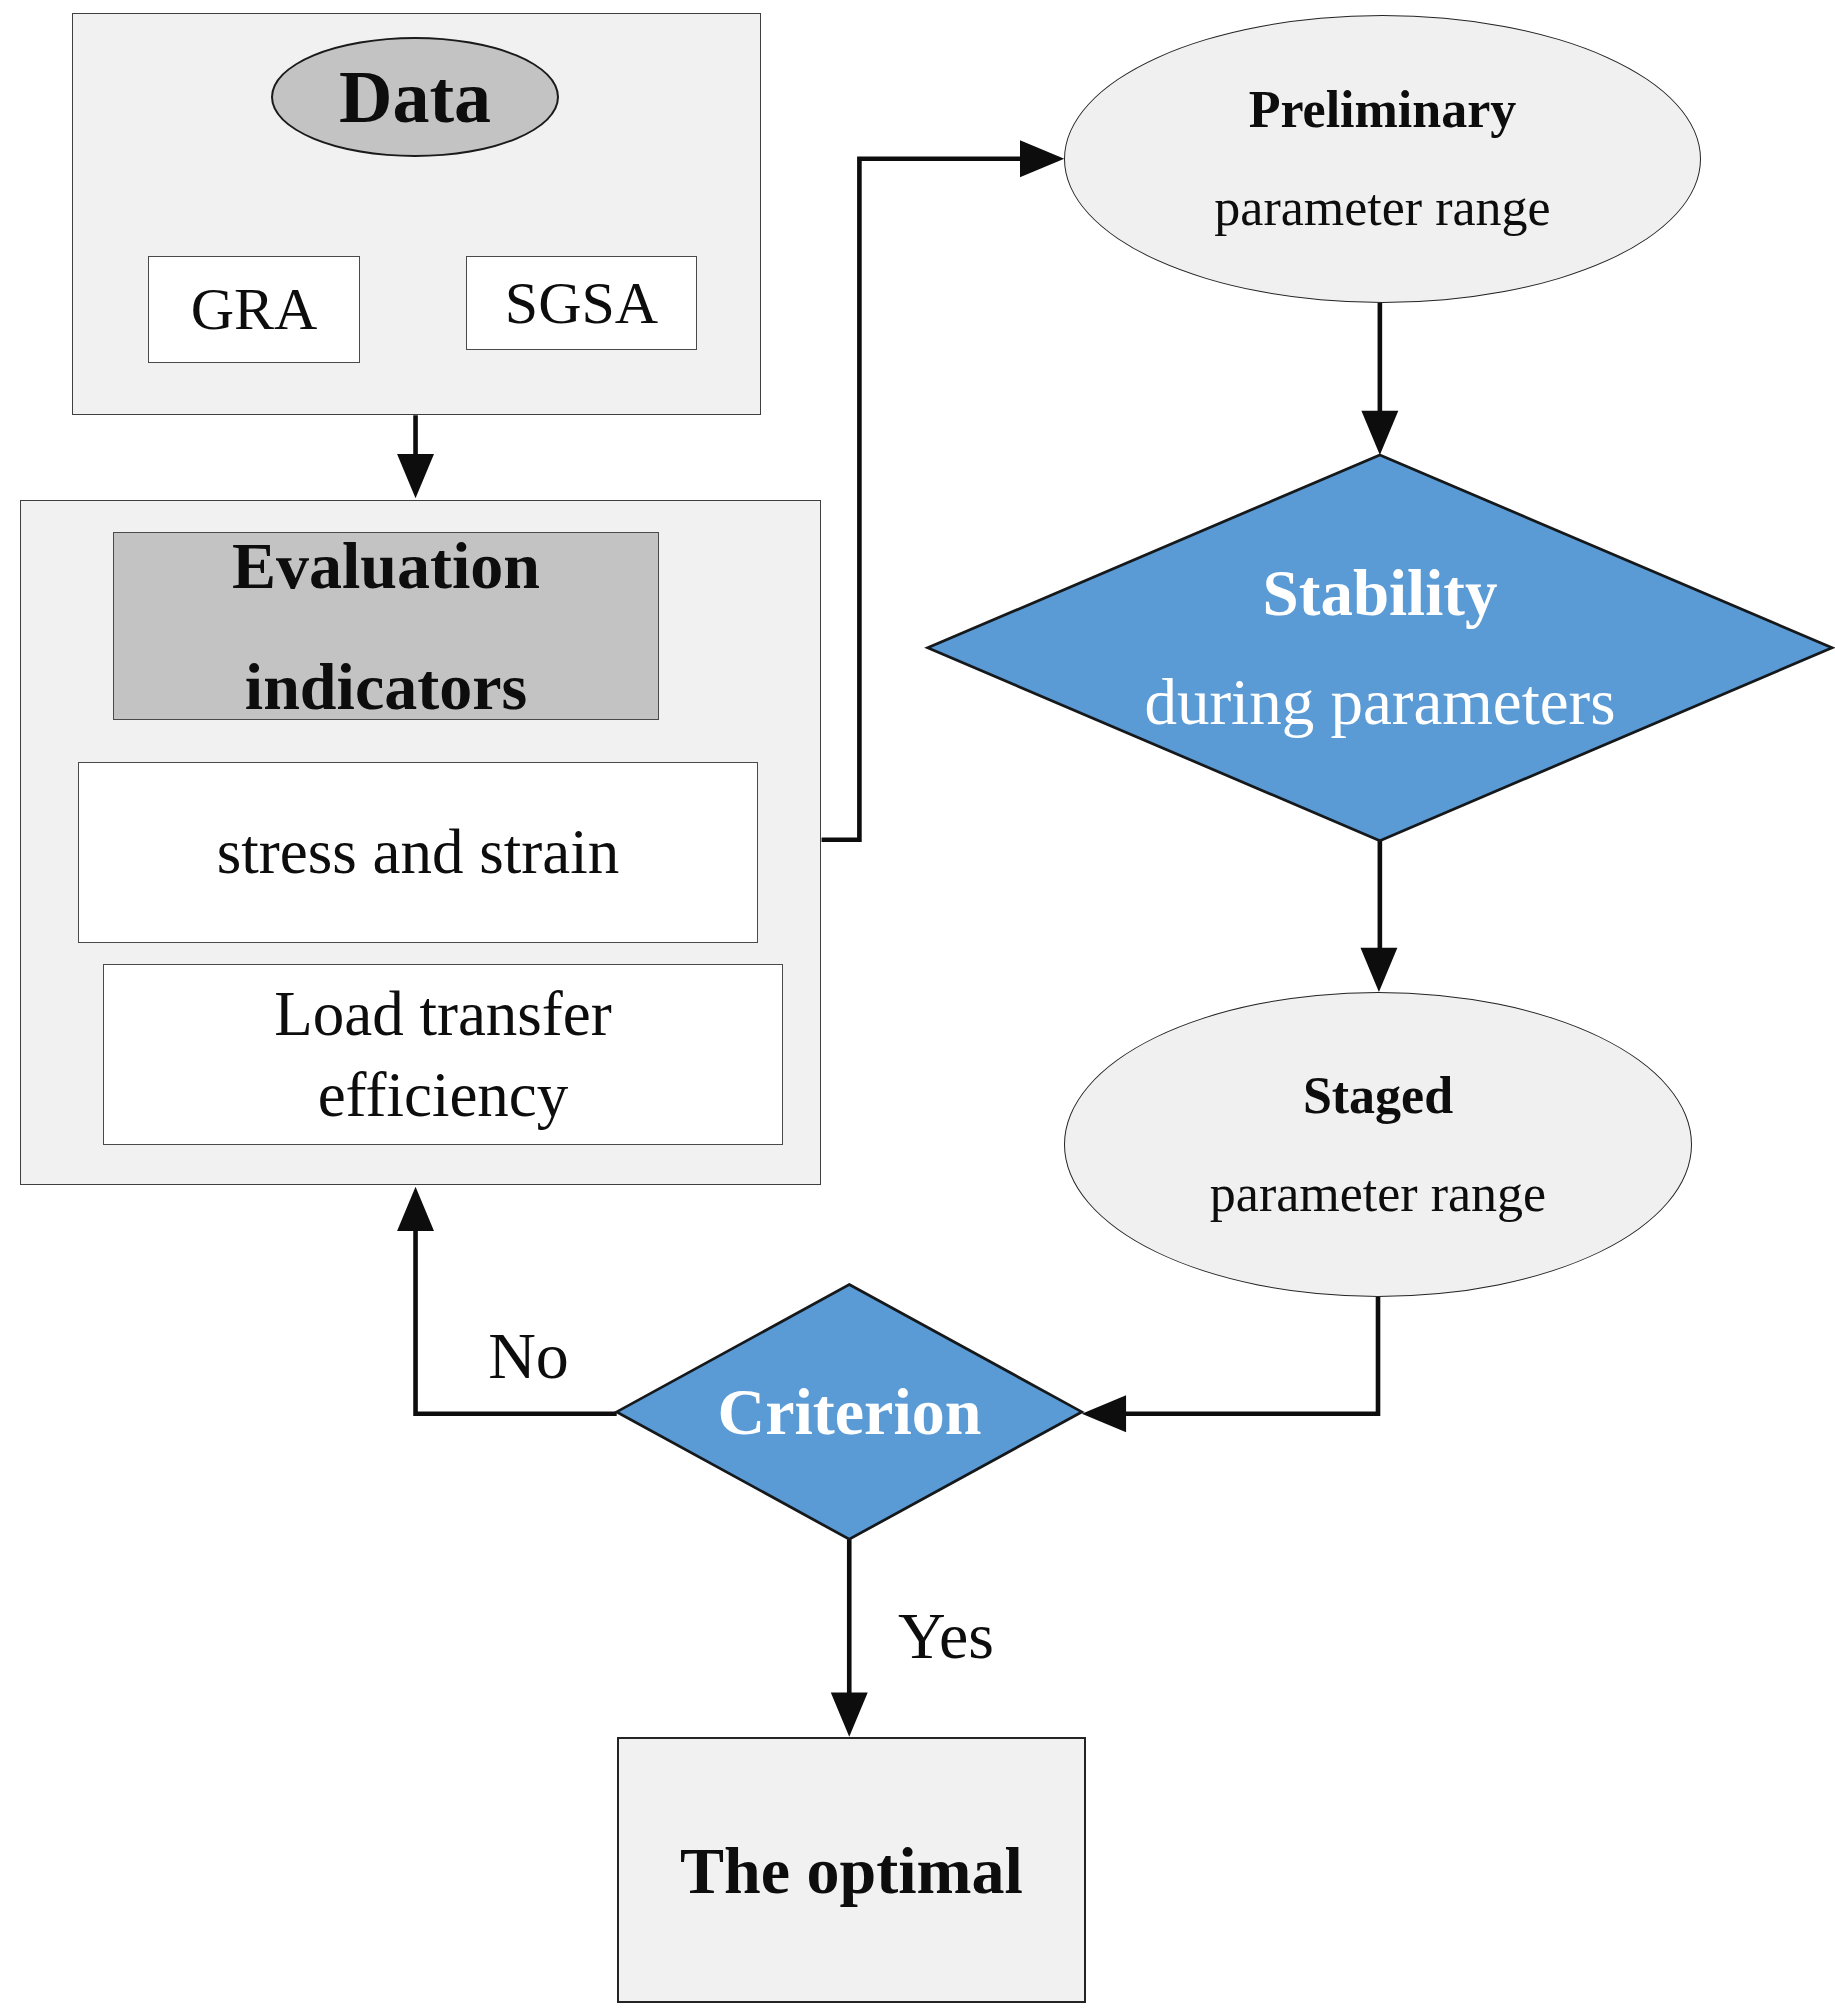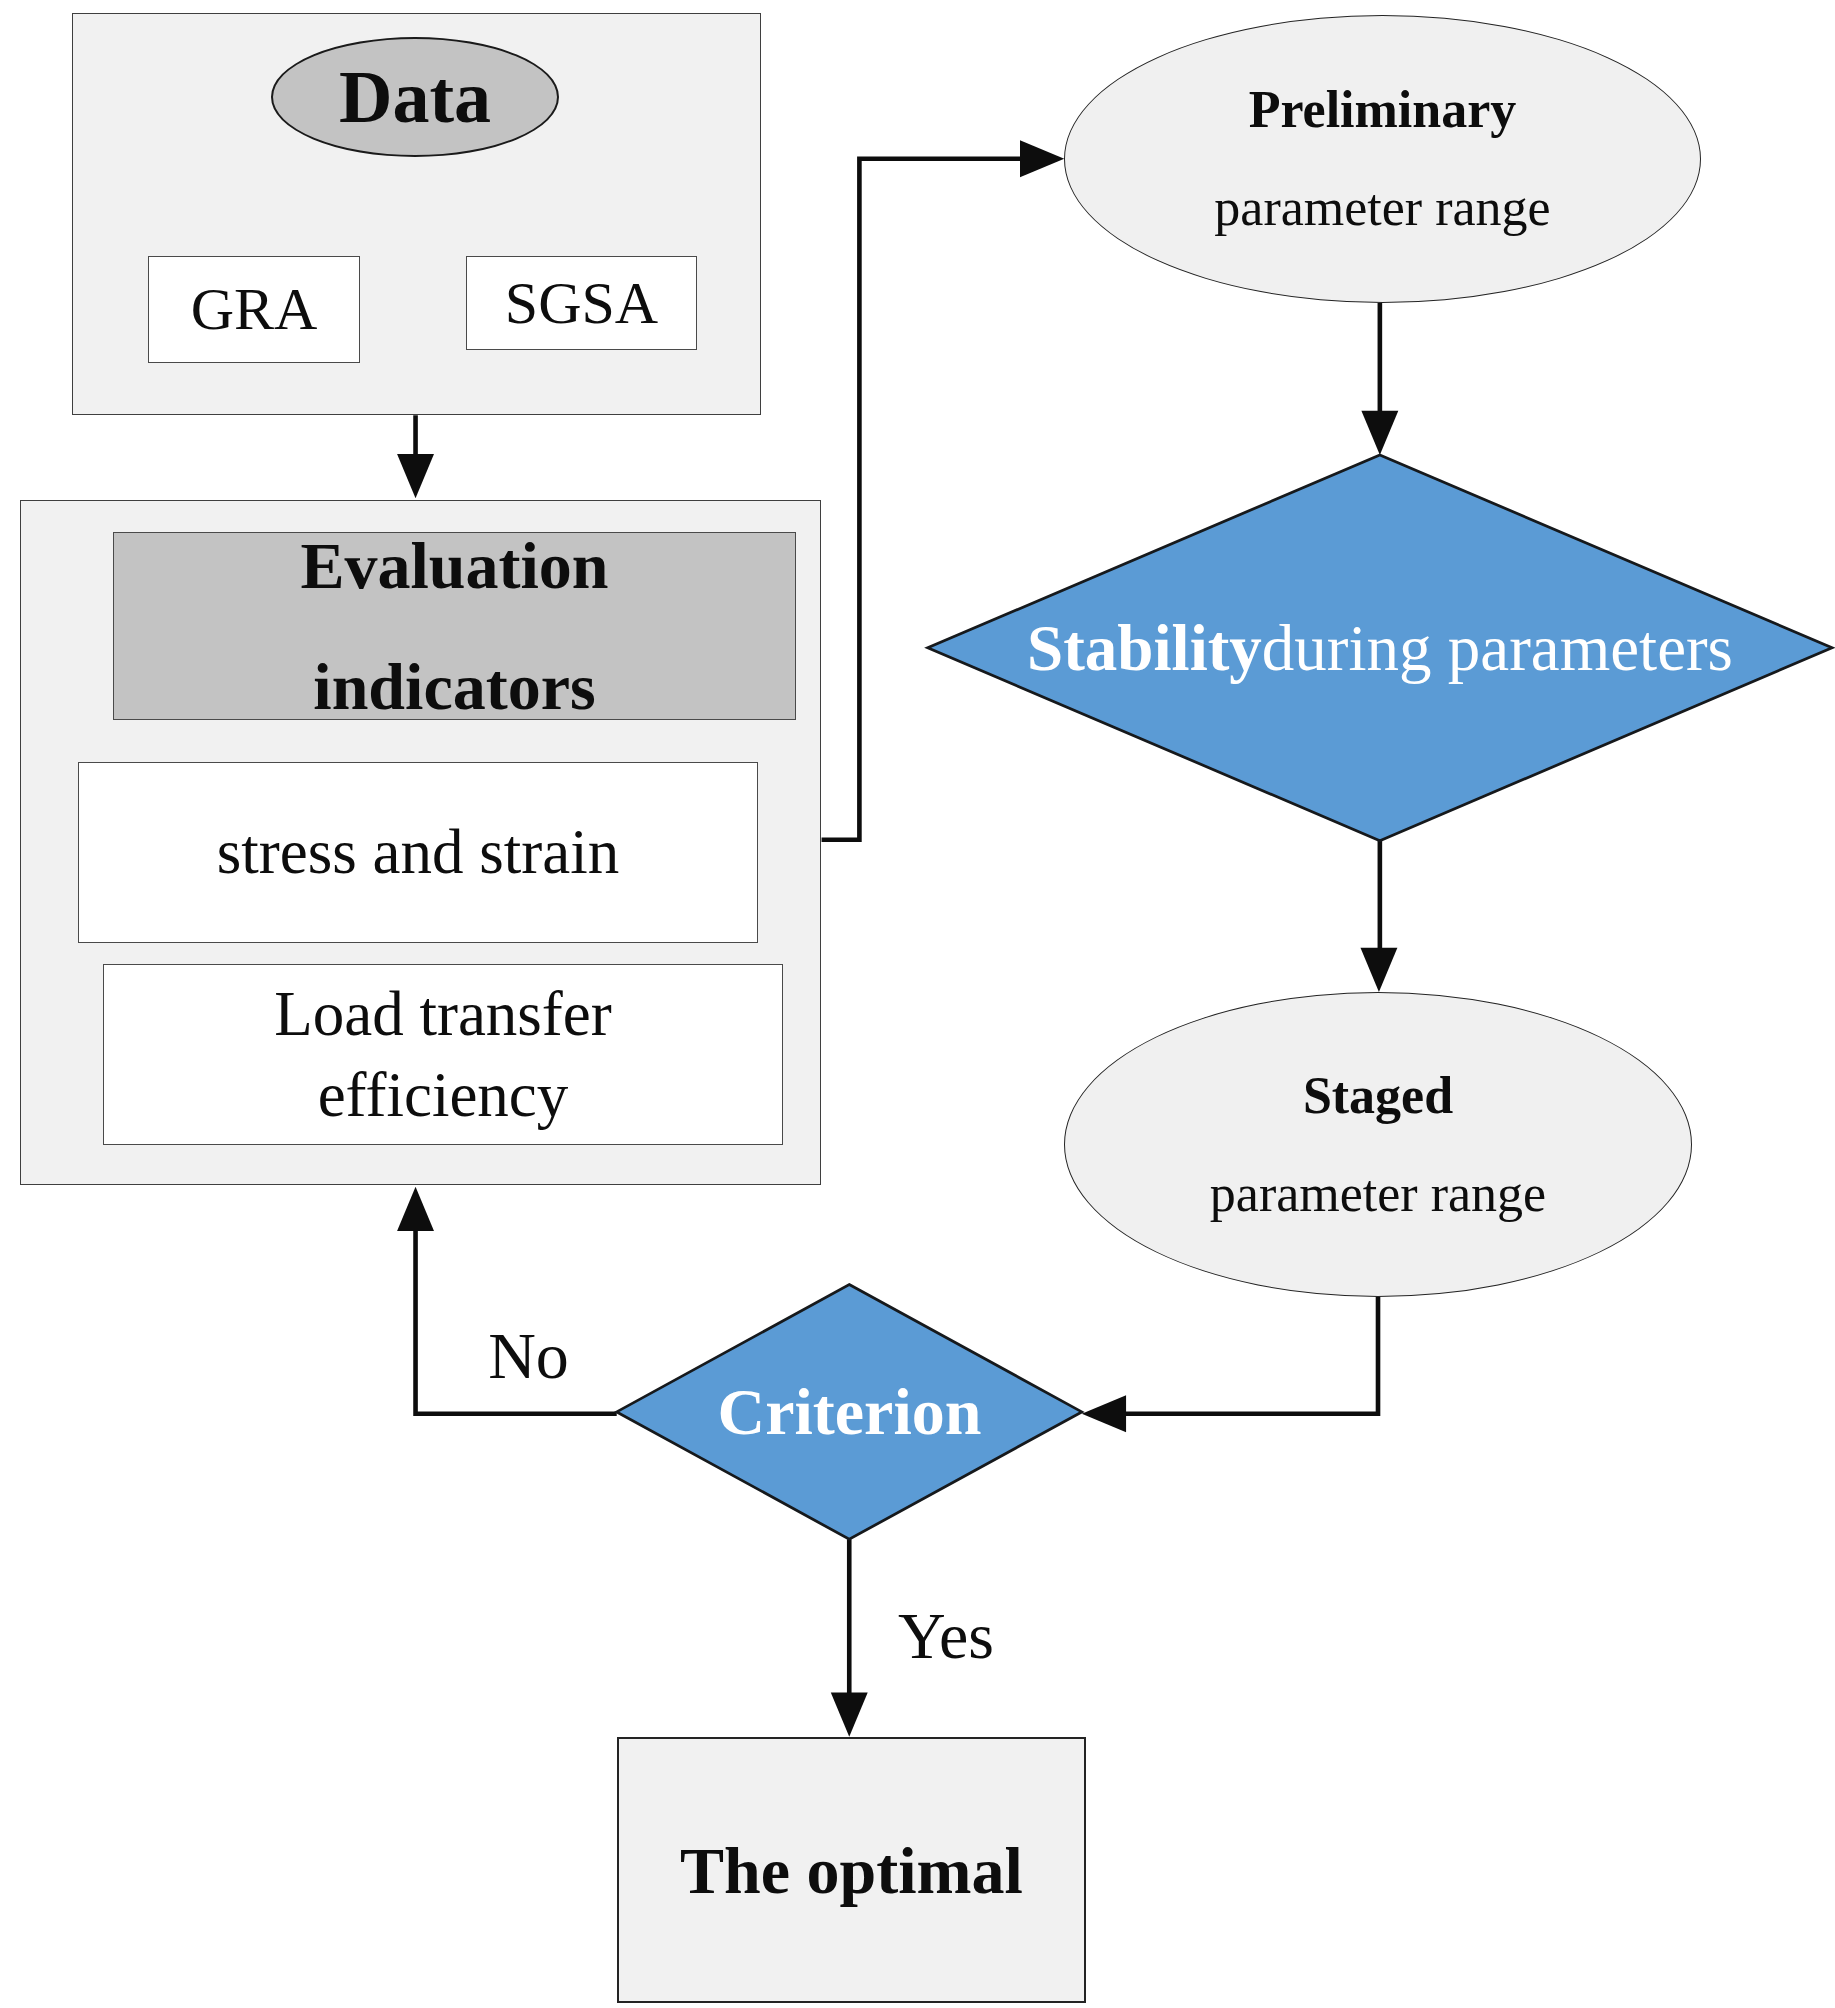--- a/index.html
+++ b/index.html
@@ -22,21 +22,21 @@
   .diamond{fill:var(--decision-fill);stroke:#16191c;stroke-width:3;}
   .node{position:absolute;display:flex;flex-direction:column;align-items:center;justify-content:center;text-align:center;box-sizing:border-box;}
   .group-box{background:var(--container-fill);border:1.8px solid #3f3f3f;}
   .white-box{background:var(--box-fill);border:1.8px solid #4a4a4a;}
   .header-box{background:var(--emphasis-fill);border:1.8px solid #4a4a4a;font-weight:bold;font-size:66px;line-height:96px;}
   .data-ellipse{background:var(--emphasis-fill);border:2.8px solid #1a1a1a;border-radius:50%;font-weight:bold;font-size:74px;}
   .big-ellipse{background:var(--terminator-fill);border:1.8px solid #242424;border-radius:50%;font-size:52px;line-height:98px;align-items:center;}
   .small-label{font-size:60px;}
   .two-line{font-size:63px;line-height:81px;}
   .optimal-box{background:var(--container-fill);border:2.8px solid #242424;font-size:66px;line-height:103px;}
-  .diamond-label{position:absolute;display:flex;align-items:center;justify-content:center;text-align:center;color:var(--decision-text);}
+  .diamond-label{position:absolute;display:flex;flex-direction:column;align-items:center;justify-content:center;text-align:center;color:var(--decision-text);}
   .stability-label{font-size:65px;line-height:109px;}
   .criterion-label{font-size:66px;font-weight:bold;}
   .edge-label{position:absolute;display:flex;align-items:center;justify-content:center;font-size:66px;color:#0d0d0d;}
   .b{font-weight:bold;}
 </style>
 </head>
 <body>
 
 <div class="stage">
 
@@ -77,21 +77,21 @@
     <span>Data</span>
   </div>
   <div class="node white-box small-label" style="left:148px;top:256px;width:212px;height:107px;">
     <span>GRA</span>
   </div>
   <div class="node white-box small-label" style="left:466px;top:256px;width:231px;height:94px;">
     <span>SGSA</span>
   </div>
 
   <div class="node group-box" style="left:20px;top:500px;width:801px;height:685px;"></div>
-  <div class="node header-box" style="left:113px;top:532px;width:683px;height:188px;gap:25px;">
+  <div class="node header-box" style="left:113px;top:532px;width:546px;height:188px;gap:25px;">
     <div>Evaluation</div>
     <div>indicators</div>
   </div>
   <div class="node white-box two-line" style="left:78px;top:762px;width:680px;height:181px;">
     <div>stress and strain</div>
   </div>
   <div class="node white-box two-line" style="left:78px;top:964px;width:680px;height:181px;margin-left:25px;">
     <div>Load transfer</div>
     <div>efficiency</div>
   </div>

